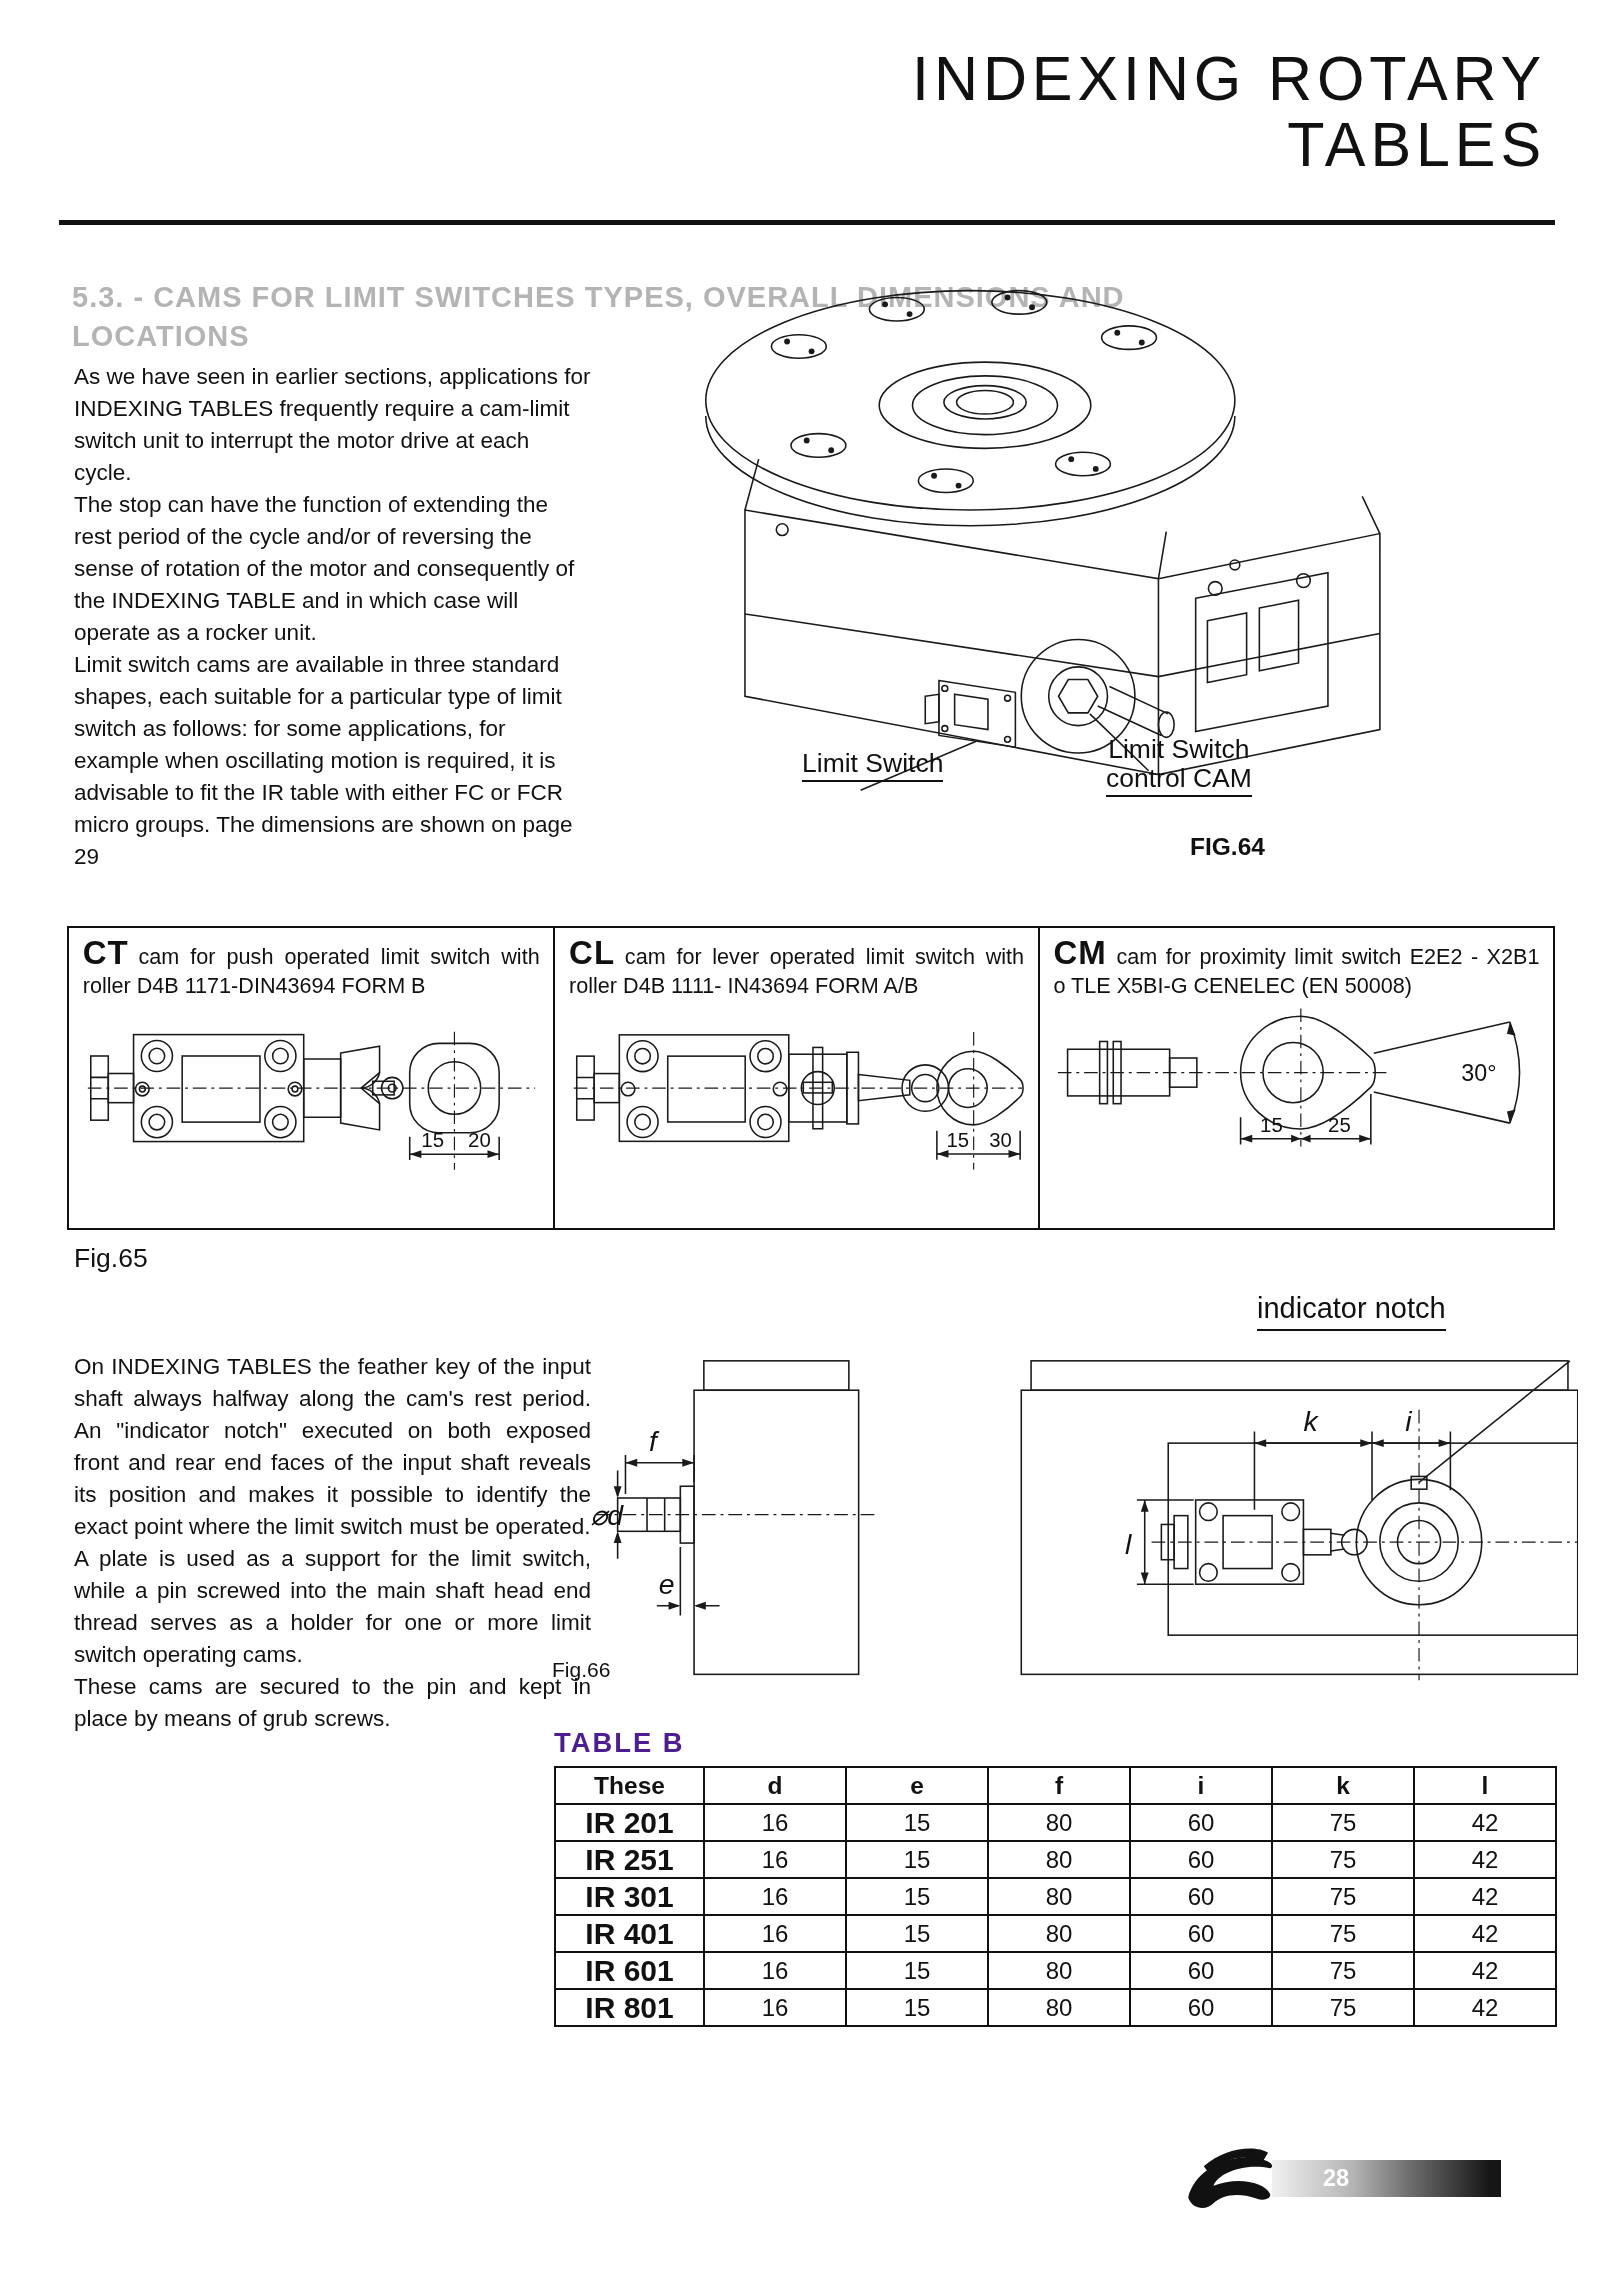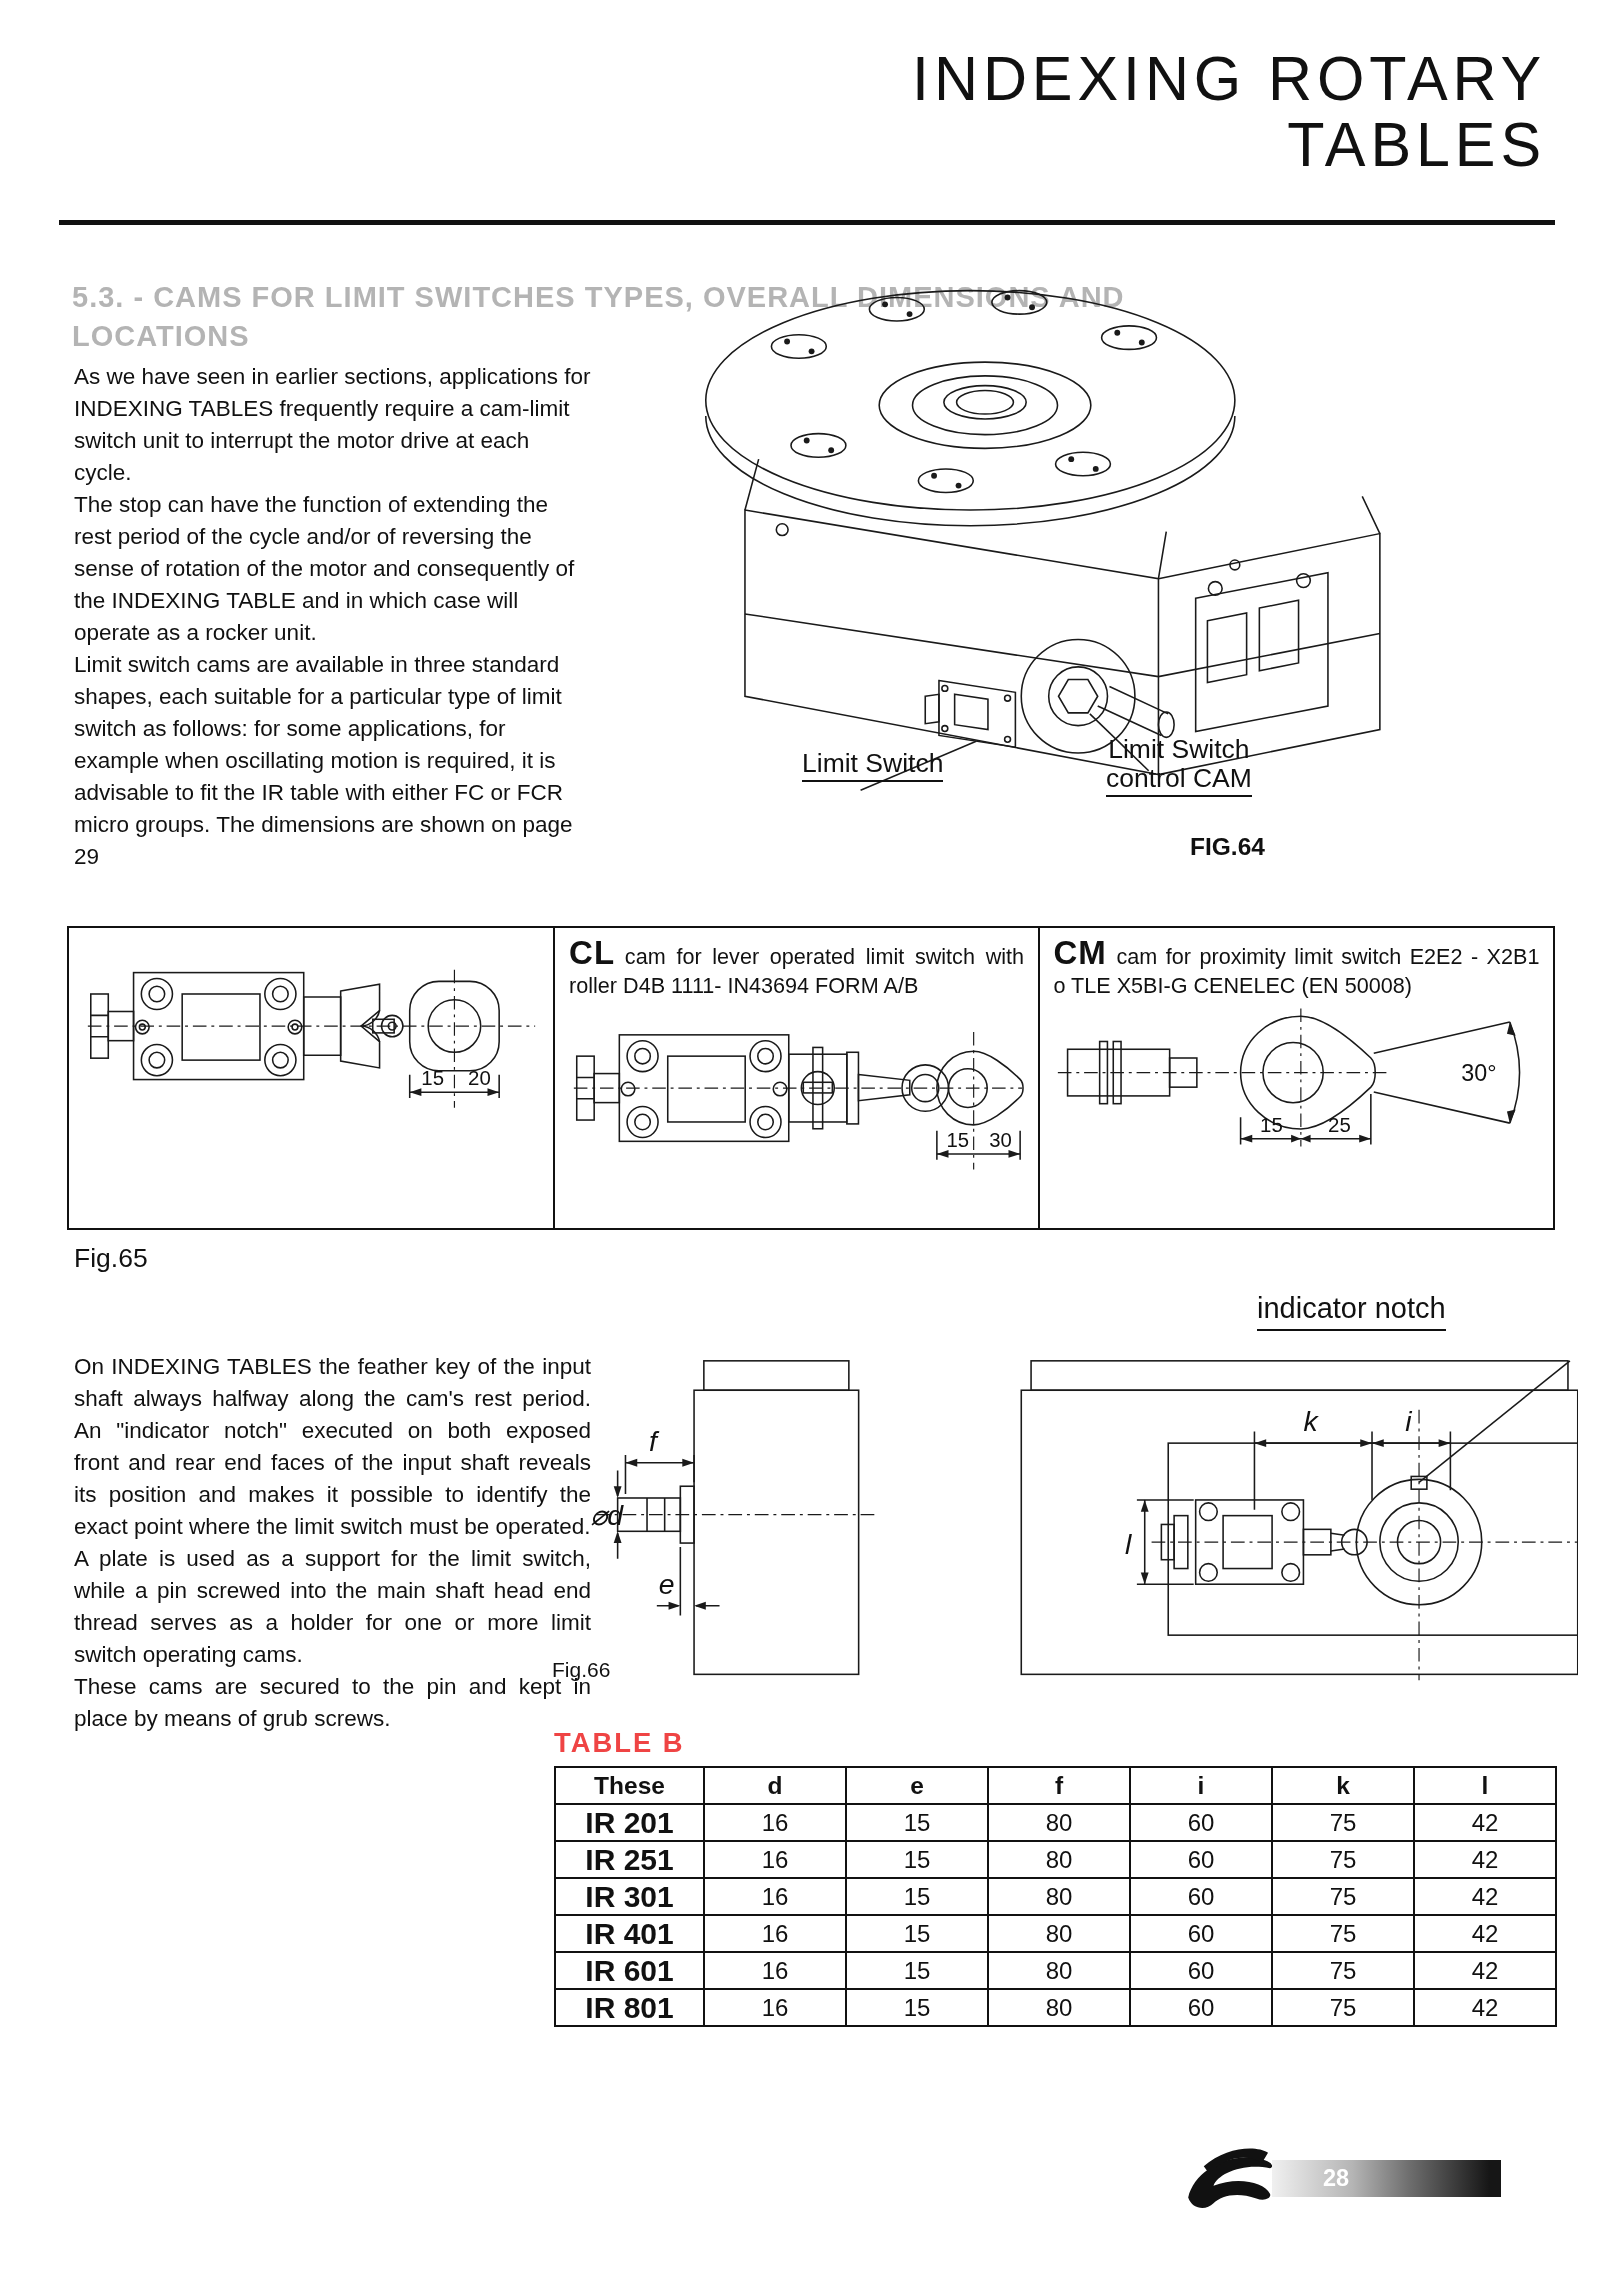--- a/index.html
+++ b/index.html
@@ -41,21 +41,21 @@
   .panel-head .code{font-size:33px;font-weight:700;margin-right:9.8px;letter-spacing:1px;}
   .panel svg{display:block;}
   .fig65-cap{left:74px;top:1243px;font-size:26.5px;}
 
   
   .fig66-svg{left:588px;top:1353px;}
   .notch-label{left:1257px;top:1292px;font-size:29px;border-bottom:2px solid #111;padding-bottom:3.9px;}
   .fig66-cap{left:552px;top:1658px;font-size:21px;}
 
   
-  .tableb-head{left:554px;top:1727px;font-size:27.4px;font-weight:700;color:#ef4444;letter-spacing:2px;}
+  .tableb-head{left:554px;top:1727px;font-size:27.4px;font-weight:700;color:#4c1d95;letter-spacing:2px;}
   table.tb{position:absolute;left:554px;top:1766px;border-collapse:collapse;
            border:2.9px solid #111;table-layout:fixed;width:1003px;}
   table.tb th,table.tb td{border:2px solid #111;text-align:center;padding:0;}
   table.tb th{height:35px;font-size:24.5px;font-weight:700;}
   table.tb td{height:35px;font-size:24px;}
   table.tb td.serie{font-size:30px;font-weight:700;}
   col.c-serie{width:149px;}
 
   
   svg .ln{stroke:#1a1a1a;stroke-width:1.6;fill:none;}
@@ -160,20 +160,23 @@
   <div class="abs label underlined ls-label">Limit Switch</div>
   <div class="abs label underlined cam-label">
     <div>Limit Switch</div>
     <div>control CAM</div>
   </div>
   <div class="abs fig64-cap">FIG.64</div>
 
   <div class="abs fig65-box">
 
     <div class="panel pnl1">
+      <div class="panel-head">
+        <span class="code">CT</span><span>cam for push operated limit switch with roller D4B 1171-DIN43694 FORM B</span>
+      </div>
       <svg width="457" height="174" viewBox="0 0 470 178" style="margin-top:3.9px;">
         <path class="dash" d="M5,86 L465,86"></path>
         <path class="dash" d="M382,28 L382,170"></path>
         <rect class="ln" x="8" y="53" width="18" height="66"></rect>
         <path class="ln" d="M8,75 L26,75 M8,97 L26,97"></path>
         <rect class="ln" x="26" y="71" width="26" height="30"></rect>
         <rect class="ln" x="52" y="31" width="175" height="110"></rect>
         <rect class="ln" x="102" y="53" width="80" height="68"></rect>
         <circle class="ln" cx="76" cy="53" r="16"></circle>
           <circle class="ln" cx="203" cy="53" r="16"></circle>

